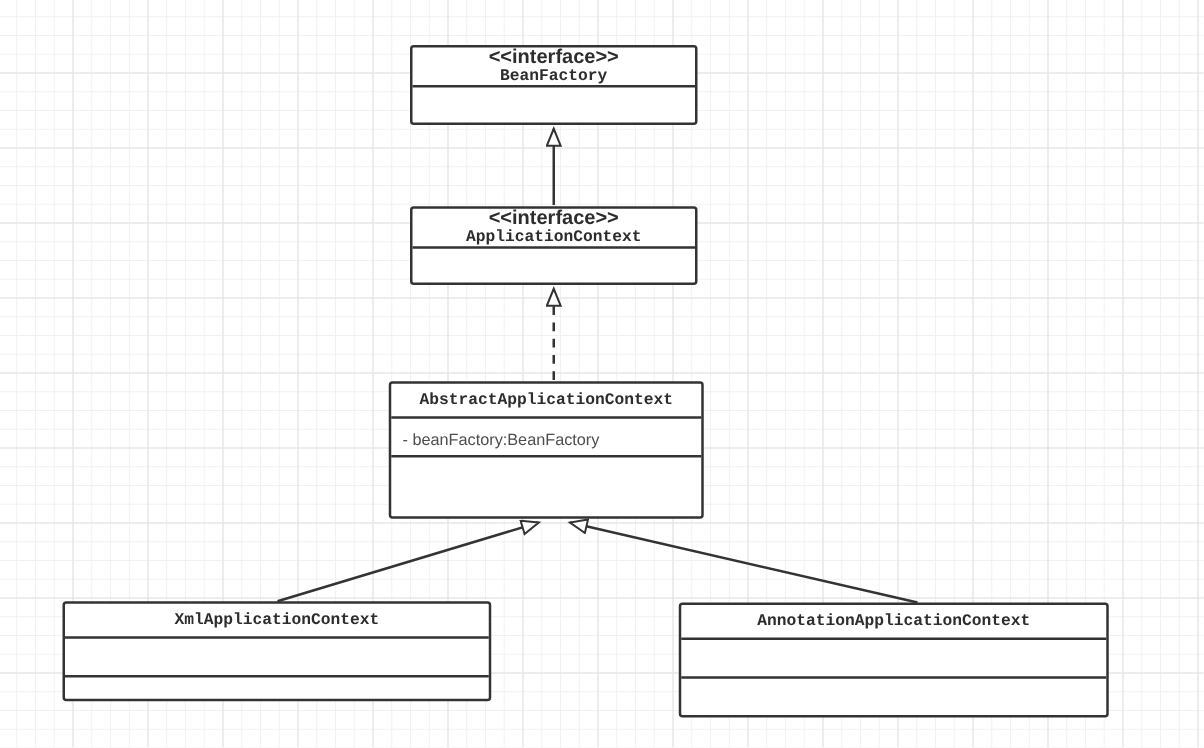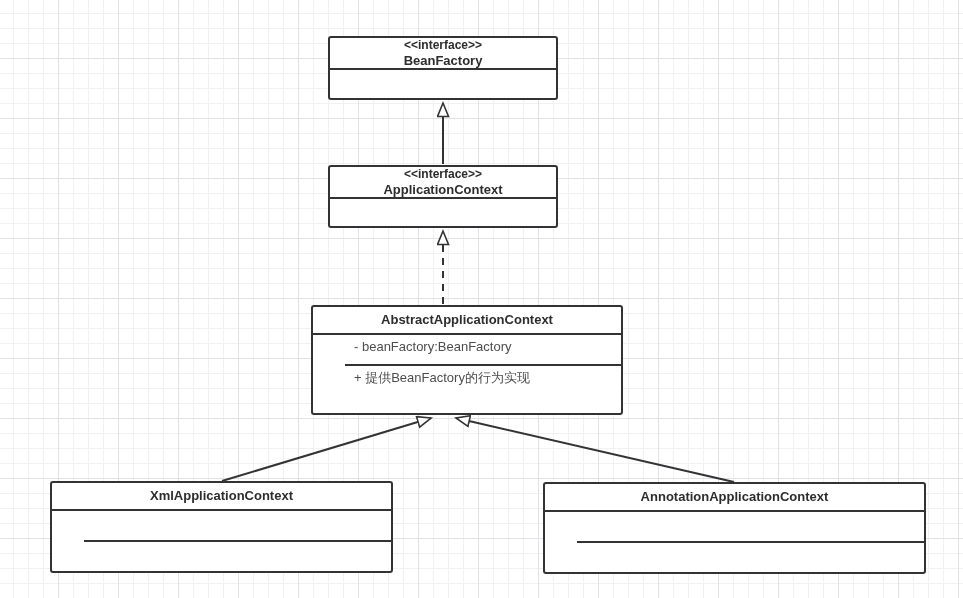--- a/index.html
+++ b/index.html
@@ -43,33 +43,32 @@
     box-sizing: border-box;
     border-bottom: 2px solid #333333;
     display: flex;
     flex-direction: column;
     justify-content: center;
     align-items: center;
     font-weight: bold;
     color: #2d2d2d;
     text-align: center;
   }
-  .stereotype { font-size: 12px; line-height: 15px; }
-  .class-name { font-size: 13px; line-height: 16px; }
+  .stereotype { font-size: 16px; line-height: 15px; }
+  .class-name { font-size: 13px; line-height: 16px; font-family: Liberation Mono, monospace; }
   .uml-compartment {
     box-sizing: border-box;
     display: flex;
     flex-direction: column;
-    justify-content: flex-start;
+    justify-content: flex-end;
     padding: 2px 9px;
     color: #4d4d4d;
     font-size: 13px;
     line-height: 20px;
     text-align: left;
-    margin-left: 32px;
   }
   .uml-compartment.with-divider { border-bottom: 2px solid #333333; }
   .flex-fill { flex: 1 1 auto; }
 </style>
 </head>
 <body>
 
 <div class="canvas">
 
   <svg class="edges" width="963" height="598" viewBox="0 0 963 598" xmlns="http://www.w3.org/2000/svg">
@@ -93,39 +92,38 @@
   </div>
 
   <div class="uml-class" style="left:328px; top:165px; width:230px; height:63px;">
     <div class="uml-title" style="height:32px;">
       <div class="stereotype">&lt;&lt;interface&gt;&gt;</div>
       <div class="class-name">ApplicationContext</div>
     </div>
     <div class="uml-compartment flex-fill"></div>
   </div>
 
-  <div class="uml-class" style="left:311px; top:305px; width:312px; height:110px;">
+  <div class="uml-class" style="left:311px; top:305px; width:252px; height:110px;">
     <div class="uml-title" style="height:28px;">
       <div class="class-name">AbstractApplicationContext</div>
     </div>
     <div class="uml-compartment with-divider" style="height:31px;">
       <div>- beanFactory:BeanFactory</div>
     </div>
     <div class="uml-compartment flex-fill">
-      <div>+ 提供BeanFactory的行为实现</div>
     </div>
   </div>
 
-  <div class="uml-class" style="left:50px; top:481px; width:343px; height:92px;">
+  <div class="uml-class" style="left:50px; top:481px; width:343px; height:80px;">
     <div class="uml-title" style="height:28px;">
       <div class="class-name">XmlApplicationContext</div>
     </div>
     <div class="uml-compartment with-divider" style="height:31px;"></div>
   </div>
 
-  <div class="uml-class" style="left:543px; top:482px; width:383px; height:92px;">
+  <div class="uml-class" style="left:543px; top:482px; width:344px; height:92px;">
     <div class="uml-title" style="height:28px;">
       <div class="class-name">AnnotationApplicationContext</div>
     </div>
     <div class="uml-compartment with-divider" style="height:31px;"></div>
   </div>
 
 </div>
 
 </body></html>

